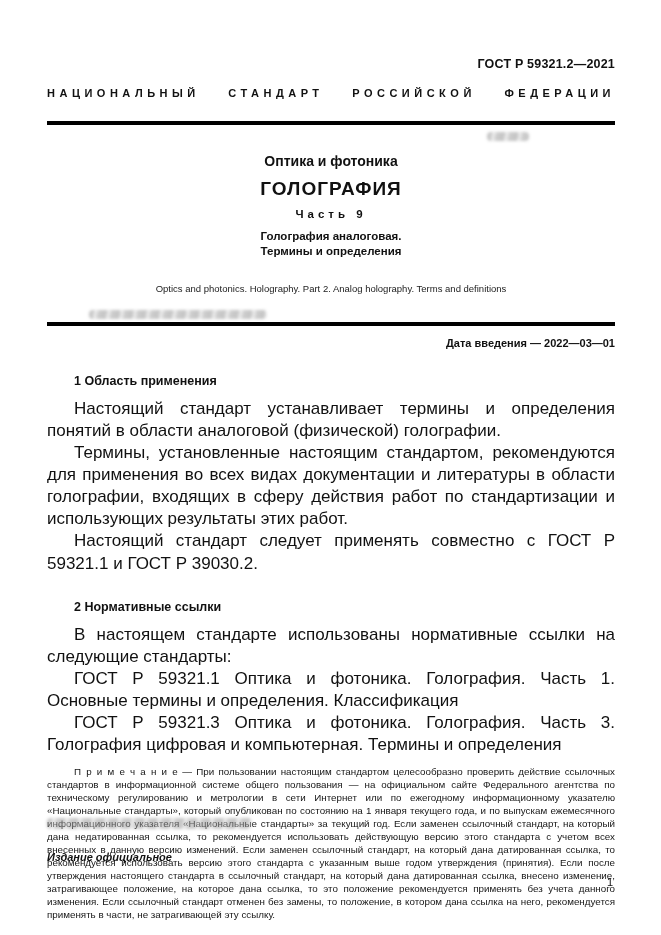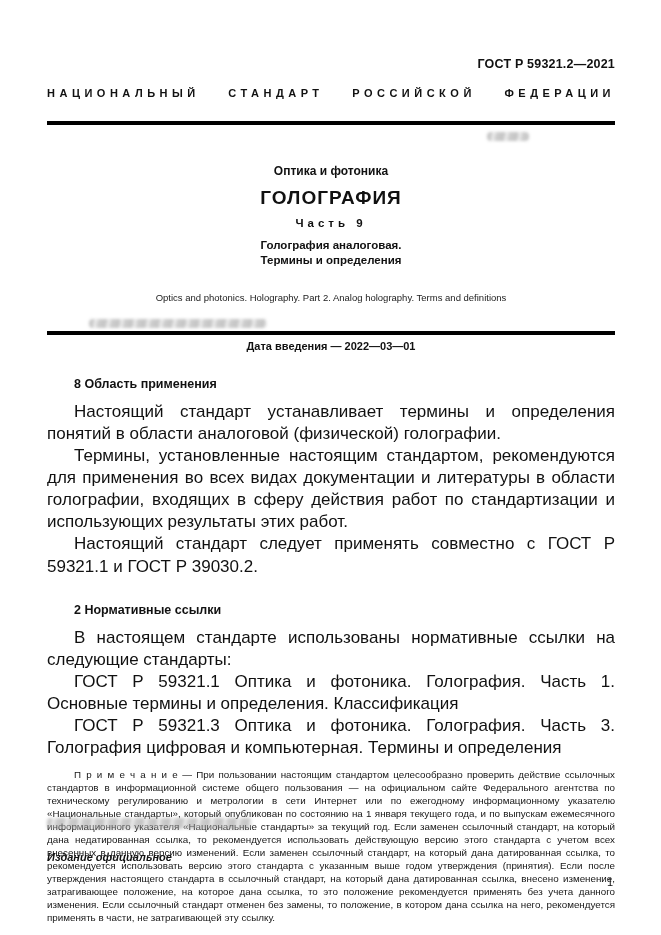--- a/index.html
+++ b/index.html
@@ -38,30 +38,30 @@
     overflow: hidden;
   }
   .smudge {
     filter: blur(1.6px);
     opacity: .5;
     border-radius: 4px;
     background: repeating-linear-gradient(100deg, #8f8f8f 0 5px, #cfcfcf 5px 9px, #9a9a9a 9px 13px);
   }
   .smudge-top { width: 42px; height: 9px; margin: 7px 86px 0 auto; }
   .title-block { text-align: center; }
-  .subject   { margin-top: 23px; font-weight: bold; font-size: 12px; }
+  .subject   { margin-top: 12px; font-weight: bold; font-size: 14px; }
   .main-title{ margin-top: 9px;  font-weight: bold; font-size: 19px; letter-spacing: 1px; }
   .part      { margin-top: 8px;  font-weight: bold; font-size: 11.5px; letter-spacing: 4px; }
   .subtitle  { margin-top: 9px;  font-weight: bold; font-size: 11.5px; line-height: 1.3; }
   .title-en  { margin-top: 24px; font-size: 9.5px; color: #222; }
   .smudge-mid { width: 178px; height: 9px; margin: 16px 0 3px 42px; }
   .rule-date { border-top: 4px solid #000; }
   .intro-date {
-    margin-top: 5px;
-    text-align: center;
+    margin-top: 11px;
+    text-align: right;
     font-weight: bold;
     font-size: 11px;
   }
   .section-heading {
     margin: 25px 0 10px 27px;
     font-size: 12.5px;
     font-weight: bold;
   }
   .section-heading.second { }
   p.body {
@@ -113,21 +113,21 @@
     <div class="title-en">Optics and photonics. Holography. Part 2. Analog holography. Terms and definitions</div>
   </div>
 
   <div class="smudge smudge-mid"></div>
 
   <div class="rule-date"></div>
 
   <div class="intro-date">Дата введения — 2022—03—01</div>
 
   <div class="section">
-    <h2 class="section-heading">8 Область применения</h2>
+    <h2 class="section-heading">1 Область применения</h2>
     <p class="body">Настоящий стандарт устанавливает термины и определения понятий в области аналоговой (физической) голографии.</p>
     <p class="body">Термины, установленные настоящим стандартом, рекомендуются для применения во всех видах документации и литературы в области голографии, входящих в сферу действия работ по стандартизации и использующих результаты этих работ.</p>
     <p class="body">Настоящий стандарт следует применять совместно с ГОСТ Р 59321.1 и ГОСТ Р 39030.2.</p>
   </div>
 
   <div class="section">
     <h2 class="section-heading second">2 Нормативные ссылки</h2>
     <p class="body">В настоящем стандарте использованы нормативные ссылки на следующие стандарты:</p>
     <p class="body">ГОСТ Р 59321.1 Оптика и фотоника. Голография. Часть 1. Основные термины и определения. Классификация</p>
     <p class="body">ГОСТ Р 59321.3 Оптика и фотоника. Голография. Часть 3. Голография цифровая и компьютерная. Термины и определения</p>

